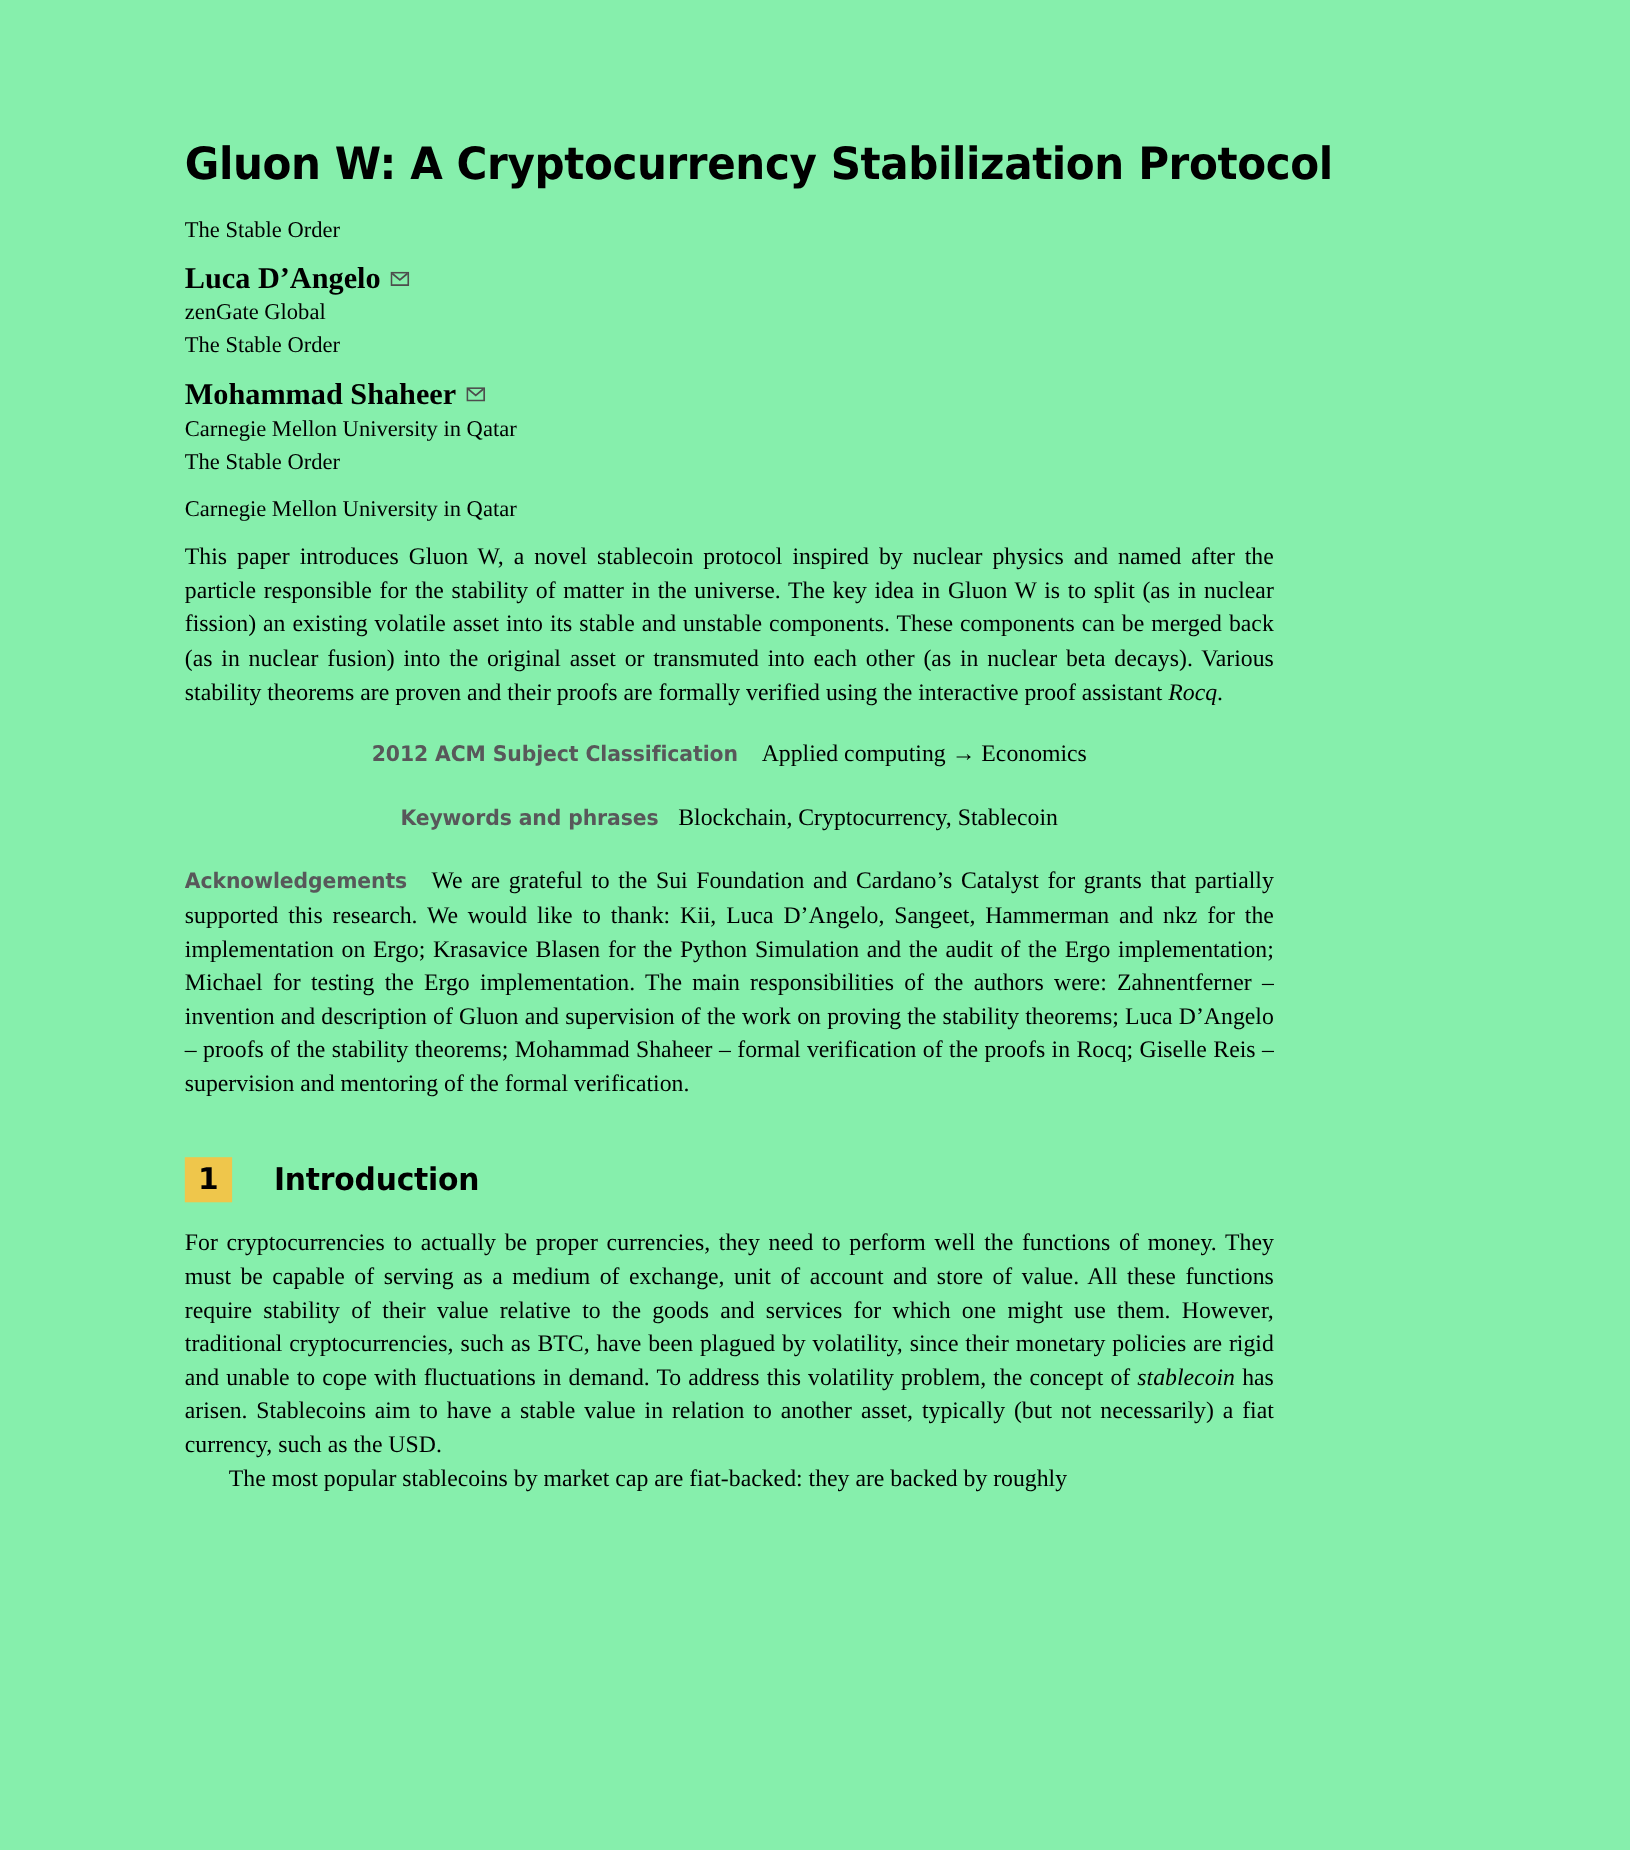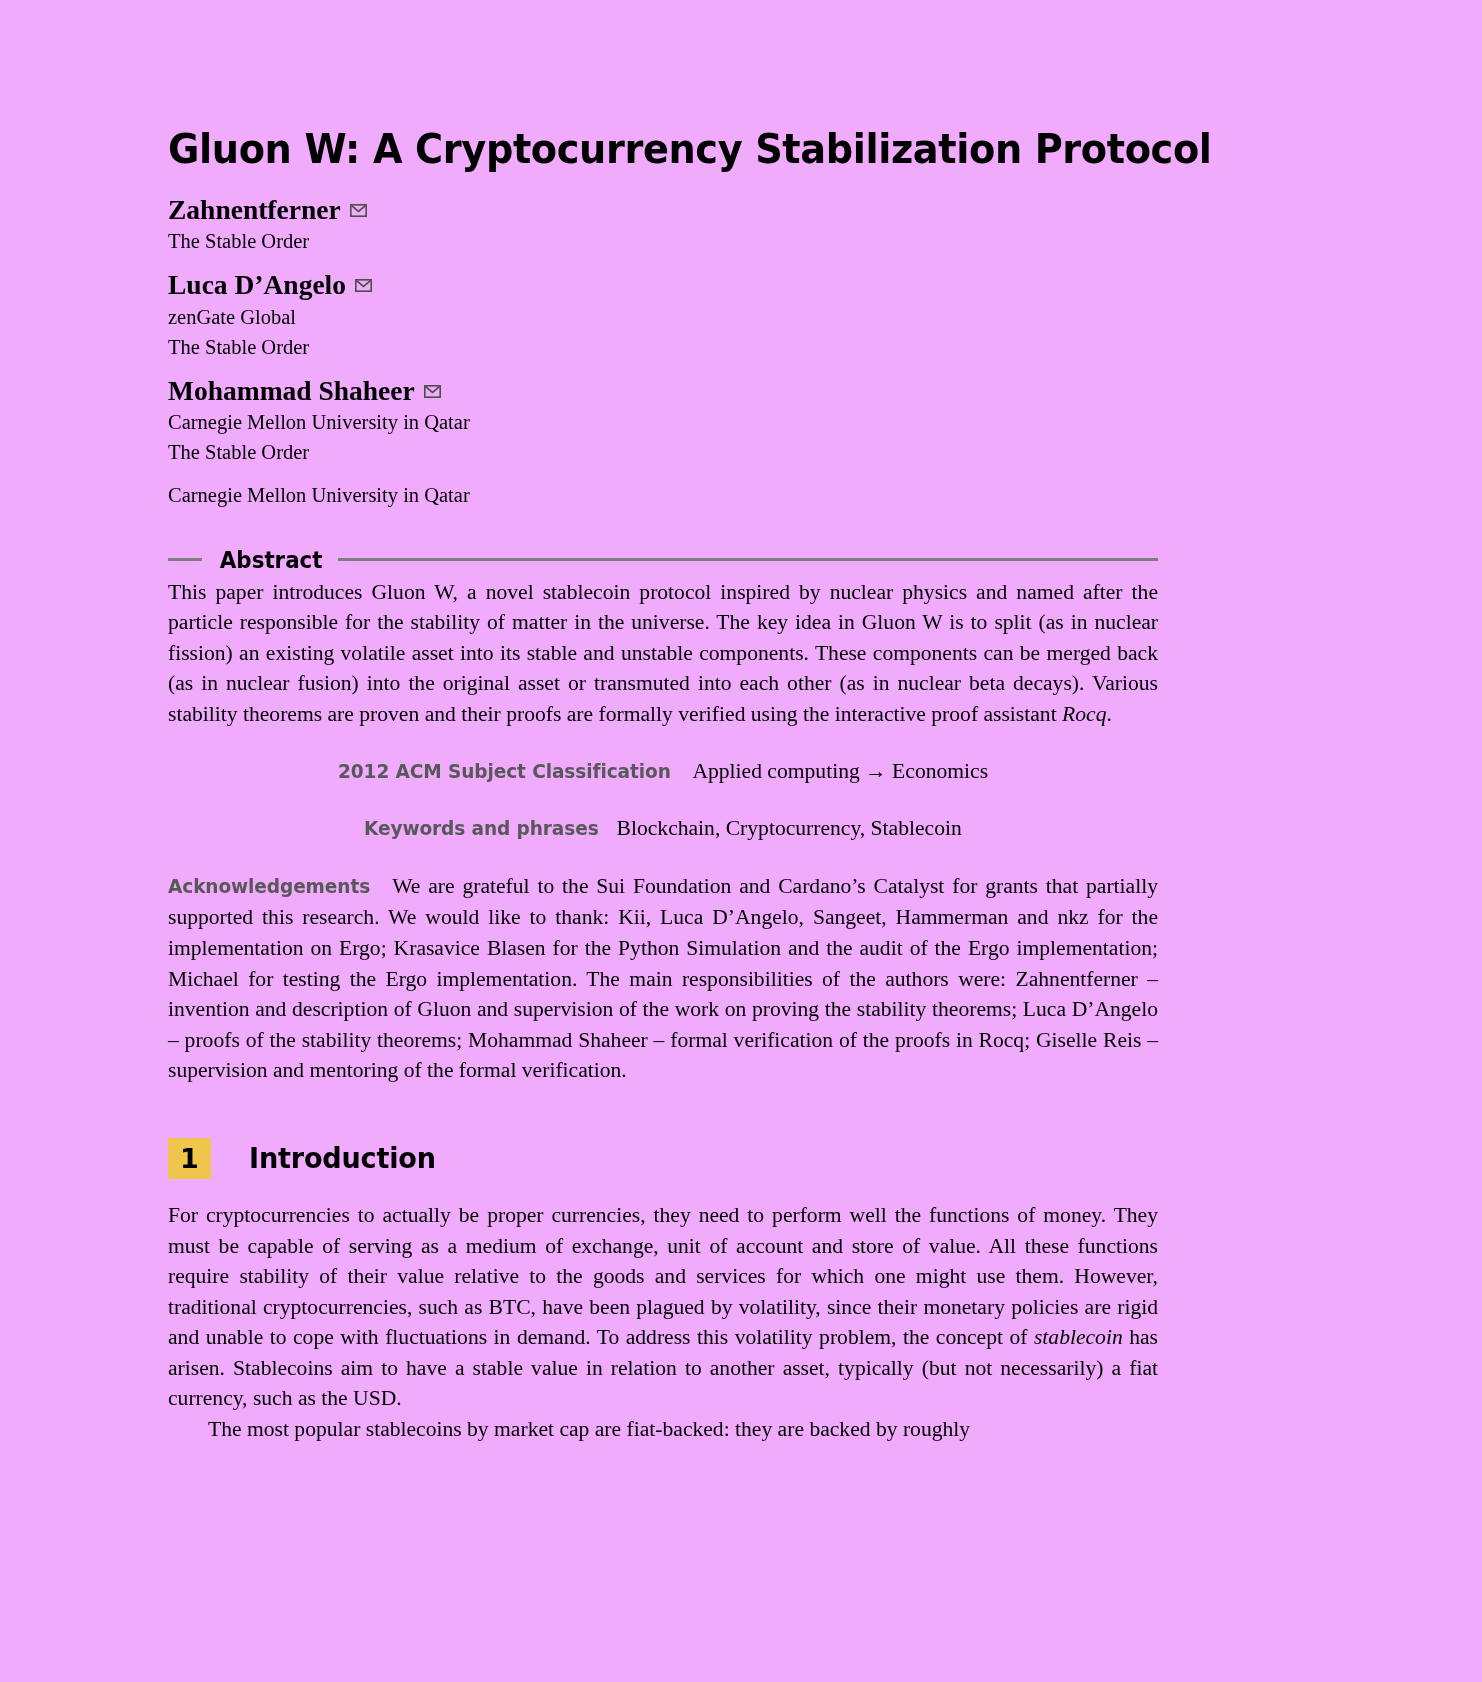--- a/index.html
+++ b/index.html
@@ -11,21 +11,21 @@
     width: 1482px;
     height: 1682px;
     overflow: hidden;
     font-family: "Liberation Serif", "DejaVu Serif", serif;
     color: #000000;
   }
   .page {
     position: relative;
     width: 1482px;
     height: 1682px;
-    background: #f0abfc;
+    background: #86efac;
   }
   .content {
     position: absolute;
     left: 168px;
     top: 0;
     width: 990px;
   }
 
   
   .title {
@@ -185,26 +185,20 @@
 <body>
 
 <div class="page">
   <div class="content">
 
     <h1 class="title">Gluon W: A Cryptocurrency Stabilization Protocol</h1>
 
     <div class="authors">
 
       <div class="author-block">
-        <div>
-          <span class="author-name">Zahnentferner</span><span class="mail-icon"><svg width="17" height="13" viewBox="0 0 17 13">
-                <rect x="0.8" y="0.8" width="15.4" height="11.4" fill="none" stroke="#4d4d4d" stroke-width="1.6"></rect>
-                <path d="M1.6 1.6 L8.5 7.4 L15.4 1.6" fill="none" stroke="#4d4d4d" stroke-width="1.6"></path>
-              </svg></span>
-        </div>
         <div class="affil">The Stable Order</div>
       </div>
 
       <div class="author-block">
         <div>
           <span class="author-name">Luca D’Angelo</span><span class="mail-icon"><svg width="17" height="13" viewBox="0 0 17 13">
                 <rect x="0.8" y="0.8" width="15.4" height="11.4" fill="none" stroke="#4d4d4d" stroke-width="1.6"></rect>
                 <path d="M1.6 1.6 L8.5 7.4 L15.4 1.6" fill="none" stroke="#4d4d4d" stroke-width="1.6"></path>
               </svg></span>
         </div>
@@ -222,25 +216,20 @@
         <div class="affil">Carnegie Mellon University in Qatar</div>
         <div class="affil">The Stable Order</div>
       </div>
 
       <div class="author-block">
         <div class="affil">Carnegie Mellon University in Qatar</div>
       </div>
 
     </div>
 
-    <div class="abstract-head">
-      <div class="abs-rule-left"></div>
-      <div class="abs-label">Abstract</div>
-      <div class="abs-rule-right"></div>
-    </div>
 
     <p class="para abstract-body"><span>This paper introduces Gluon W, a novel stablecoin protocol inspired by nuclear physics and named after the particle responsible for the stability of matter in the universe. The key idea in Gluon W is to split (as in nuclear fission) an existing volatile asset into its stable and unstable components. These components can be merged back (as in nuclear fusion) into the original asset or transmuted into each other (as in nuclear beta decays). Various stability theorems are proven and their proofs are formally verified using the interactive proof assistant </span><em>Rocq</em><span>.</span></p>
 
     <div class="meta-line"><span class="meta-label">2012 ACM Subject Classification</span> <span class="meta-value">Applied computing → Economics</span></div>
 
     <div class="meta-line"><span class="meta-label">Keywords and phrases</span> <span class="meta-value">Blockchain, Cryptocurrency, Stablecoin</span></div>
 
     <p class="para ack"><span class="meta-label">Acknowledgements</span> <span>We are grateful to the Sui Foundation and Cardano’s Catalyst for grants that partially supported this research. We would like to thank: Kii, Luca D’Angelo, Sangeet, Hammerman and nkz for the implementation on Ergo; Krasavice Blasen for the Python Simulation and the audit of the Ergo implementation; Michael for testing the Ergo implementation. The main responsibilities of the authors were: Zahnentferner – invention and description of Gluon and supervision of the work on proving the stability theorems; Luca D’Angelo – proofs of the stability theorems; Mohammad Shaheer – formal verification of the proofs in Rocq; Giselle Reis – supervision and mentoring of the formal verification.</span></p>
 
     <div class="section-head">

